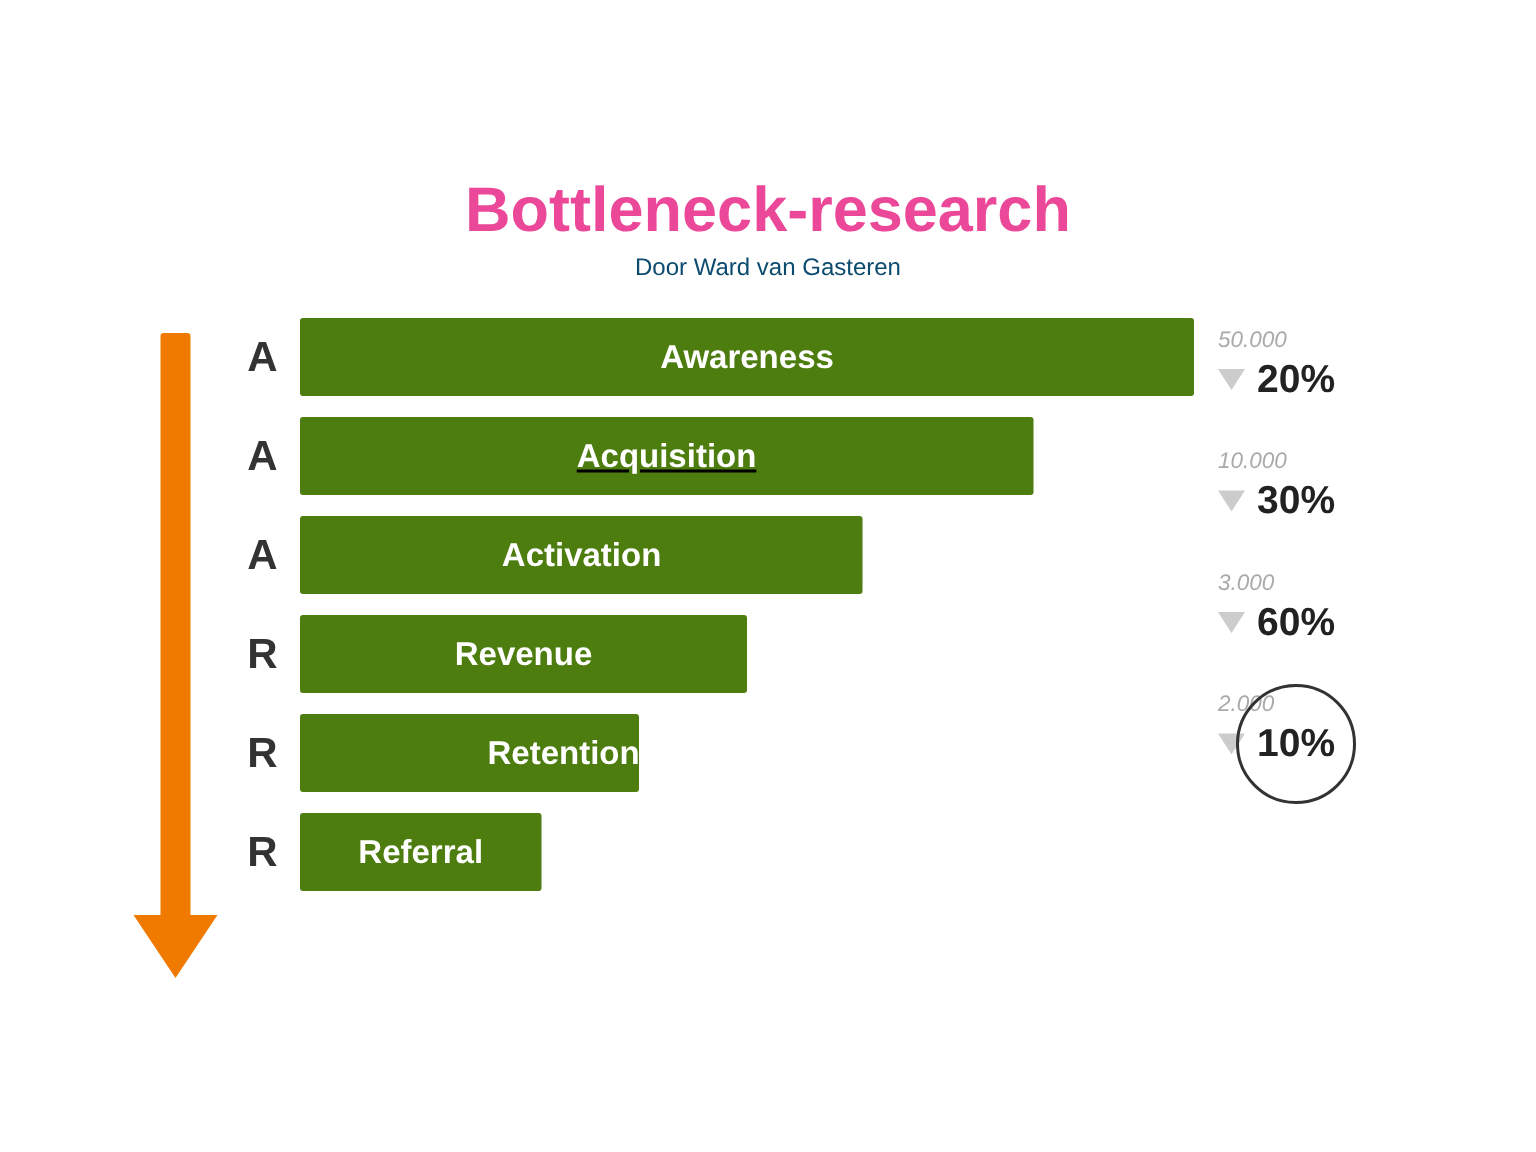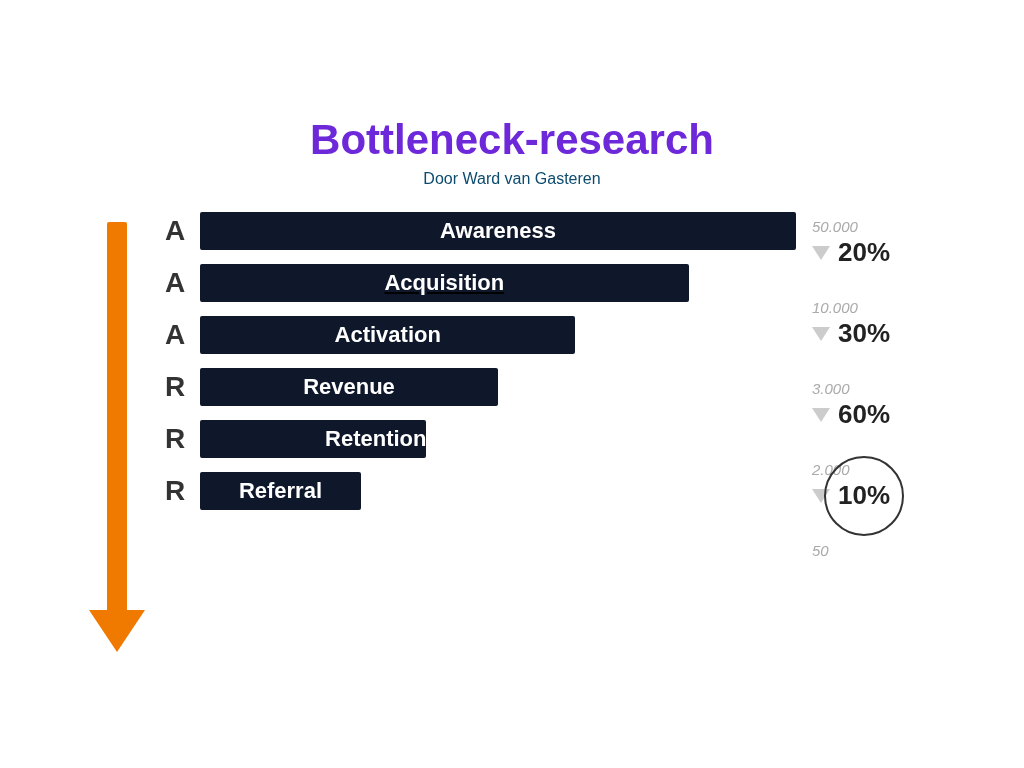--- a/index.html
+++ b/index.html
@@ -14,21 +14,21 @@
       overflow: hidden;
     }
     .container {
       width: 900px;
       padding: 20px 30px;
     }
     .title {
       text-align: center;
       font-size: 42px;
       font-weight: 900;
-      color: #6d28d9;
+      color: #ec4899;
       margin-bottom: 6px;
     }
     .subtitle {
       text-align: center;
       font-size: 16px;
       color: #0c4a6e;
       margin-bottom: 24px;
     }
     .chart-area {
       display: flex;
@@ -82,22 +82,22 @@
       width: 30px;
       text-align: center;
       margin-right: 10px;
       flex-shrink: 0;
     }
     .bar-wrap {
       flex: 1;
       position: relative;
     }
     .bar {
-      background: #0f172a;
-      height: 38px;
+      background: #4d7c0f;
+      height: 52px;
       border-radius: 2px;
       display: flex;
       align-items: center;
       justify-content: center;
     }
     .bar-label {
       color: #fff;
       font-size: 22px;
       font-weight: 700;
     }
@@ -255,18 +255,15 @@
             <span class="conversion-pct">60%</span>
           </div>
         </div>
         <div class="right-row">
           <div class="value-label">2.000</div>
           <div class="conversion-block">
             <div class="arrow-down-icon"></div>
             <span class="conversion-pct circled">10%</span>
           </div>
         </div>
-        <div class="right-row">
-          <div class="value-label">50</div>
-        </div>
       </div>
   </div>
 </div>
 
 </body></html>

